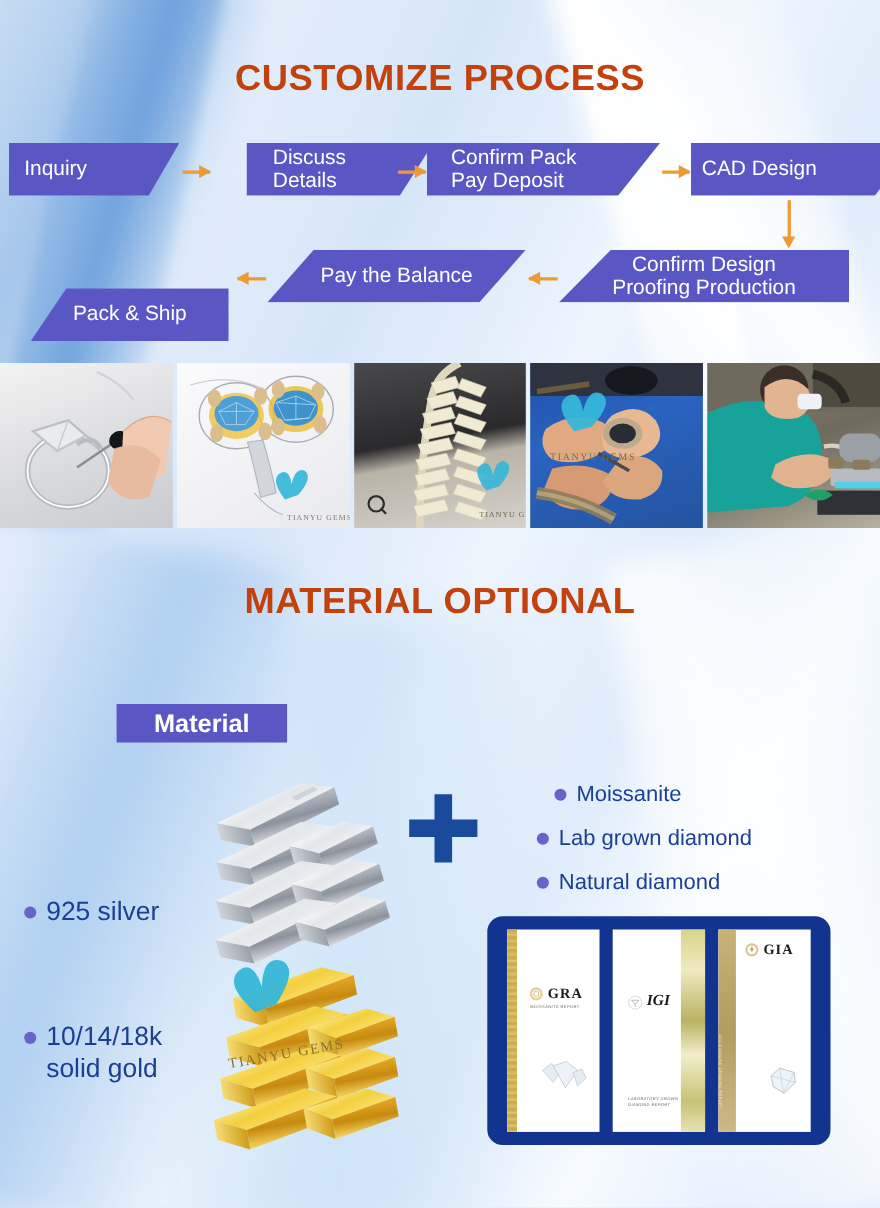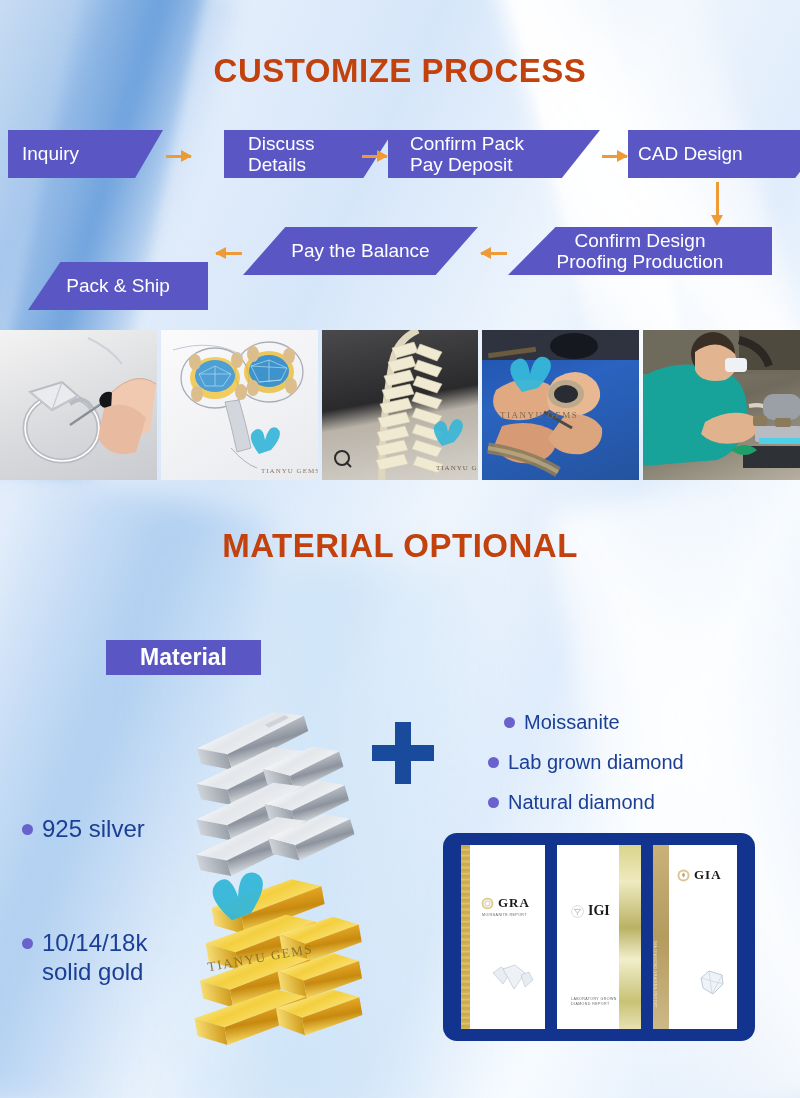--- a/index.html
+++ b/index.html
@@ -452,39 +452,39 @@
         <span class="cert-name" style="font-size:13px;">GRA</span>
       </div>
       <div class="cert-sub" style="left:21px;top:68px;">MOISSANITE REPORT</div>
       <svg style="position:absolute;left:26px;top:118px;" width="48" height="34" viewBox="0 0 48 34">
         <path d="M6 10 l8 -6 l9 6 l-7 11 z" fill="#e8edf3" stroke="#b9c3cf" stroke-width=".6"></path>
         <path d="M16 6 l12 -4 l10 8 l-11 16 z" fill="#eef2f7" stroke="#b3bdc9" stroke-width=".6"></path>
         <path d="M34 12 l8 -3 l4 8 l-8 7 z" fill="#e6ecf2" stroke="#b9c3cf" stroke-width=".6"></path>
       </svg>
     </div>
 
-    <div class="cert" style="left:114px;top:12px;width:84px;height:184px;">
+    <div class="cert" style="left:114px;top:12px;width:84px;height:184px;font-style:italic;">
       <div style="position:absolute;right:0;top:0;bottom:0;width:22px;background:linear-gradient(180deg,#d9d48b,#efeac0 20%,#b9b264 45%,#f2eecb 62%,#c8c276 85%,#e7e2b2);"></div>
       <div class="cert-logo" style="left:14px;top:58px;">
         <svg width="13" height="13" viewBox="0 0 24 24">
             <circle cx="12" cy="12" r="11" fill="none" stroke="#bdbdbd" stroke-width="1"></circle>
             <path d="M6 8 h12 l-6 7 z" fill="none" stroke="#9a9a9a" stroke-width="1.1"></path>
             <path d="M12 15 v4" stroke="#9a9a9a" stroke-width="1.1"></path>
           </svg>
         <span class="cert-name" style="font-size:14px;letter-spacing:0;">IGI</span>
       </div>
       <div class="cert-sub" style="left:14px;top:152px;white-space:pre-line;line-height:1.5;">LABORATORY GROWN
 DIAMOND REPORT</div>
     </div>
 
     <div class="cert" style="left:210px;top:12px;width:84px;height:184px;">
       <div class="cert-strip" style="width:16px;background:linear-gradient(180deg,#c9b178,#b49b5e 50%,#cdb887);"></div>
       <div style="position:absolute;left:4px;top:96px;transform:rotate(90deg);transform-origin:left top;
                   font-size:3.4px;color:#f2e8cf;letter-spacing:.5px;white-space:nowrap;">GIA DIAMOND GRADING REPORT</div>
-      <div class="cert-logo" style="left:24px;top:22px;">
+      <div class="cert-logo" style="left:24px;top:10px;">
         <svg width="13" height="13" viewBox="0 0 24 24">
             <circle cx="12" cy="12" r="11" fill="#d9c692"></circle>
             <circle cx="12" cy="12" r="7.5" fill="#fff"></circle>
             <path d="M12 6 l3 5 l-3 5 l-3 -5 z" fill="#c3ab70"></path>
           </svg>
         <span class="cert-name" style="font-size:13px;">GIA</span>
       </div>
       <svg style="position:absolute;left:44px;top:124px;" width="30" height="26" viewBox="0 0 30 26">
         <path d="M4 9 l8 -7 l13 4 l1 9 l-10 10 l-10 -6 z" fill="#eef3f8" stroke="#aab6c4" stroke-width=".7"></path>
         <path d="M4 9 l22 6 M12 2 l3 23 M25 6 l-10 19" stroke="#c3cdd9" stroke-width=".6" fill="none"></path>

